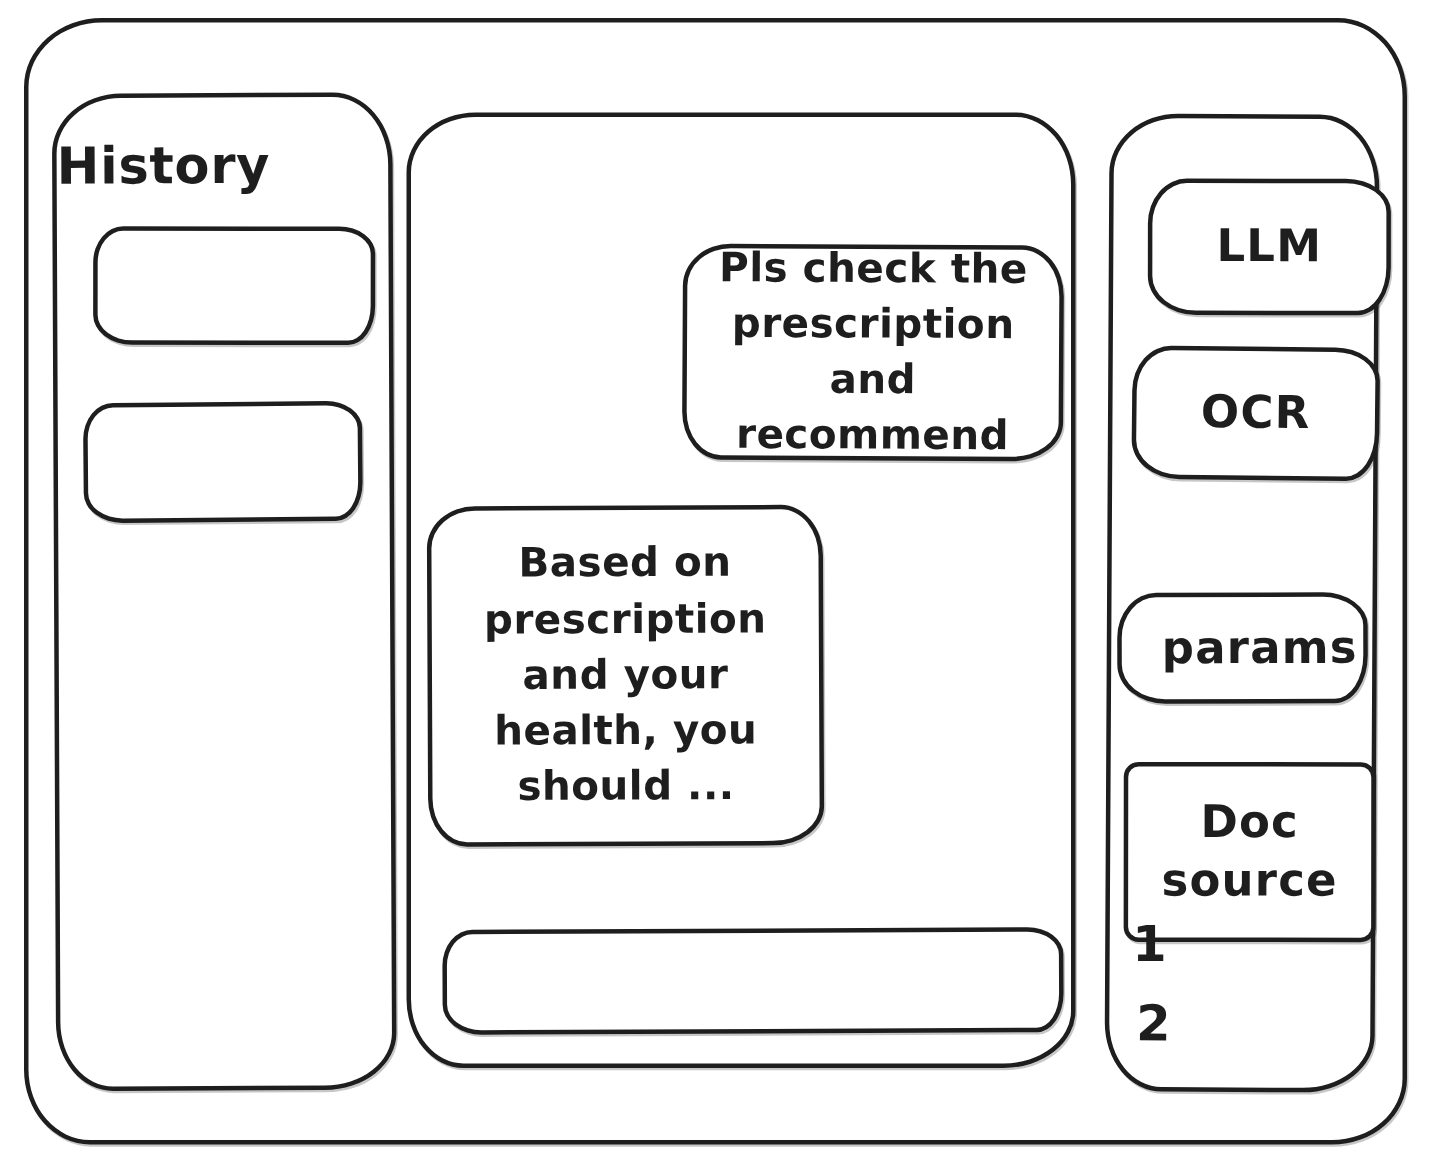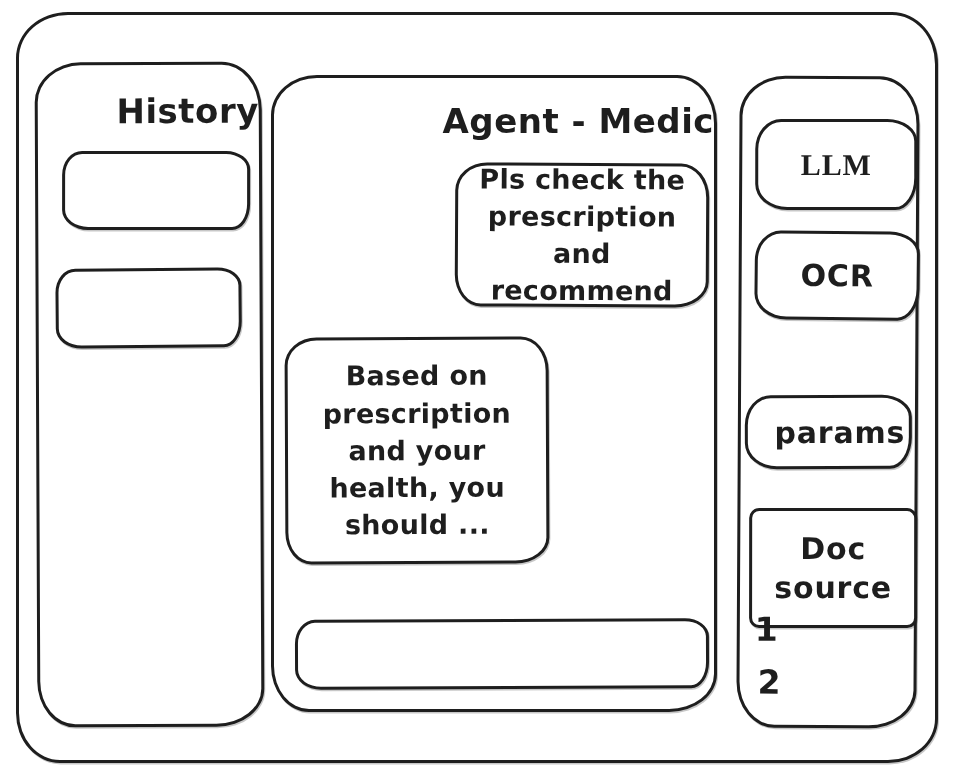--- a/index.html
+++ b/index.html
@@ -30,21 +30,21 @@
   .r-panel  { border-radius:46px 40px 48px 38px / 40px 48px 38px 46px; }
   .r-box    { border-radius:20px 24px 18px 26px / 24px 18px 26px 20px; }
   .r-bubble { border-radius:32px 28px 34px 26px / 28px 34px 26px 32px; }
   .r-btn    { border-radius:26px 30px 22px 32px / 30px 22px 32px 26px; }
   .tilt-a{ transform:rotate(-0.25deg); }
   .tilt-b{ transform:rotate(0.3deg); }
   .tilt-c{ transform:rotate(-0.45deg); }
 
   .hand-title{
     font-size:34px; font-weight:700; letter-spacing:.5px;
-    text-align:right; line-height:1.2;
+    text-align:left; line-height:1.2;
   }
   .bubble{
     display:flex; align-items:center; justify-content:center;
     padding:10px 12px; text-align:center;
     font-size:27px; font-weight:700; line-height:1.38;
     letter-spacing:.3px;
   }
   .side-btn{
     display:flex; align-items:center; justify-content:center;
     text-align:center; padding:6px 10px;
@@ -73,32 +73,31 @@
   <div class="sketch r-panel tilt-a" style="left:36px; top:62px; width:227px; height:665px;">
     <div class="hand-title" style="margin-top:26px;">History</div>
 
     <div class="sketch r-box tilt-b" style="left:24px; top:86px; width:188px; height:79px; cursor:pointer;"></div>
 
     <div class="sketch r-box tilt-a" style="left:17px; top:203px; width:186px; height:80px; cursor:pointer;"></div>
   </div>
 
   <div class="sketch r-panel" style="left:271px; top:75px; width:446px; height:637px;">
 
-    <div class="hand-title" style="margin-top:23px;">Agent - Medic</div>
 
     <div class="sketch r-bubble bubble tilt-b" style="left:181px; top:85px; width:254px; height:144px;">Pls check the prescription and recommend</div>
 
     <div class="sketch r-bubble bubble tilt-a" style="left:11px; top:259px; width:264px; height:227px;">Based on prescription and your health, you should ...</div>
 
     <input type="text" class="chat-input r-box tilt-a" style="left: 21px; top: 541px; width: 414px; height: 70px;" placeholder="">
   </div>
 
   <div class="sketch r-panel tilt-b" style="left:738px; top:76px; width:180px; height:652px;">
 
-    <div class="sketch r-btn side-btn tilt-a" style="left:13px; top:40px; width:162px; height:91px;font-family:Liberation Serif, serif;">LLM</div>
+    <div class="sketch r-btn side-btn tilt-a" style="left:23px; top:40px; width:162px; height:91px;">LLM</div>
 
     <div class="sketch r-btn side-btn tilt-b" style="left:13px; top:152px; width:165px; height:89px;">OCR</div>
 
     <div class="sketch r-btn side-btn tilt-c" style="left:4px; top:316px; width:167px; height:74px;padding-left:33px;">params</div>
 
     <div class="sketch r-btn side-btn tilt-a" style="left:9px; top:429px; width:168px; height:120px;border-radius:10px;">Doc source</div>
 
     <div class="doc-num tilt-a" style="left:15px; top:531px; cursor:pointer;">1</div>
 
     <div class="doc-num tilt-b" style="left:18px; top:584px; cursor:pointer;">2</div>

